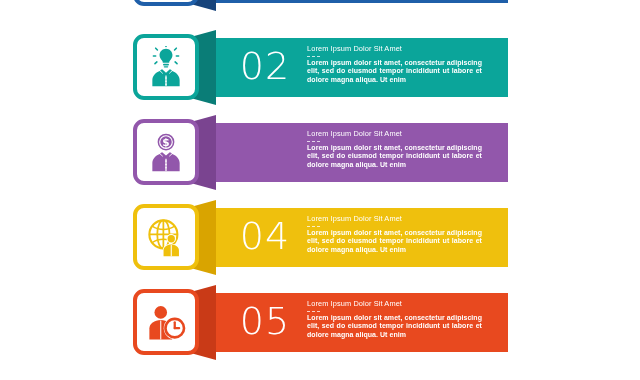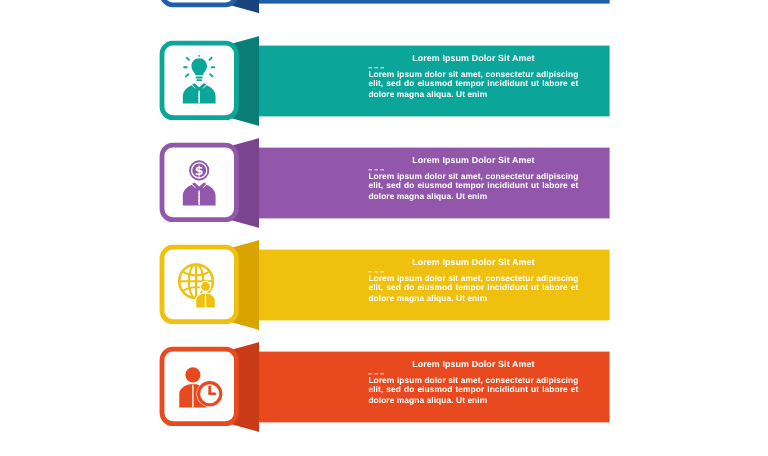--- a/index.html
+++ b/index.html
@@ -86,25 +86,24 @@
   
   .copy {
     position: absolute;
     left: 307px;
     top: 14px;
     width: 175px;
     color: #ffffff;
   }
   .copy-title {
     font-size: 7.4px;
-    font-weight: bold;
+    font-weight: normal;
     line-height: 10px;
     letter-spacing: 0.1px;
     white-space: nowrap;
-    text-align: center;
   }
   .dots {
     display: flex;
     gap: 2px;
     margin: 1.5px 0 1.5px 0;
   }
   .dots i {
     display: block;
     width: 3px;
     height: 1.5px;
@@ -157,20 +156,21 @@
           <line x1="34.4" y1="18.2" x2="36.6" y2="20.2"></line>
         </g>
         <path d="M19.6 26.6l4.4 4 4.4-4 2.4 1.2-3.4 3.6 1.8 2.2-5.2 4.4-5.2-4.4 1.8-2.2-3.4-3.6z" fill="currentColor"></path>
         <path d="M16.8 28.6C11.8 30.6 8.4 34.5 8.4 39v7h31.2v-7c0-4.5-3.4-8.4-8.4-10.4l-7.2 6.6z" fill="currentColor"></path>
         <path d="M23.3 33.8h1.4v12h-1.4z" fill="#ffffff"></path>
         <circle cx="24" cy="36.6" r="0.9" fill="#ffffff"></circle>
         <circle cx="24" cy="40.2" r="0.9" fill="#ffffff"></circle>
         <circle cx="24" cy="43.8" r="0.9" fill="#ffffff"></circle>
       </svg>
     </div>
+    <div class="step-number">02</div>
     <div class="copy">
       <div class="copy-title">Lorem Ipsum Dolor Sit Amet</div>
       <div class="dots">
           <i></i>
           <i></i>
           <i></i>
         </div>
       <div class="copy-body">Lorem ipsum dolor sit amet, consectetur adipiscing elit, sed do eiusmod tempor incididunt ut labore et dolore magna aliqua. Ut enim</div>
     </div>
   </div>
@@ -213,20 +213,21 @@
         <path d="M8.2 11.6c3.6 2.4 8 3.8 12.8 3.8s9.2-1.4 12.8-3.8" fill="none" stroke="currentColor" stroke-width="1.8"></path>
         <path d="M8.2 30.4c3.6-2.4 8-3.8 12.8-3.8s9.2 1.4 12.8 3.8" fill="none" stroke="currentColor" stroke-width="1.8"></path>
         <line x1="21" y1="5" x2="21" y2="37" stroke="currentColor" stroke-width="2"></line>
         <circle cx="30" cy="26" r="5.4" fill="#ffffff"></circle>
         <circle cx="30" cy="26" r="4.2" fill="currentColor"></circle>
         <path d="M30 31.8c-5.4 0-9.6 3.2-9.6 7.2V46h19.2v-7c0-4-4.2-7.2-9.6-7.2z" fill="#ffffff"></path>
         <path d="M30 32.6c-4.9 0-8.8 2.9-8.8 6.6V46h17.6v-6.8c0-3.7-3.9-6.6-8.8-6.6z" fill="currentColor"></path>
         <path d="M29.4 33.2h1.2V46h-1.2z" fill="#ffffff"></path>
       </svg>
     </div>
+    <div class="step-number">04</div>
     <div class="copy">
       <div class="copy-title">Lorem Ipsum Dolor Sit Amet</div>
       <div class="dots">
           <i></i>
           <i></i>
           <i></i>
         </div>
       <div class="copy-body">Lorem ipsum dolor sit amet, consectetur adipiscing elit, sed do eiusmod tempor incididunt ut labore et dolore magna aliqua. Ut enim</div>
     </div>
   </div>
@@ -238,20 +239,21 @@
       <svg width="42" height="42" viewBox="0 0 48 48">
         <circle cx="18" cy="13" r="7.2" fill="currentColor"></circle>
         <path d="M18 21.6c-7.2 0-13 4.2-13 9.6V44h26V31.2c0-5.4-5.8-9.6-13-9.6z" fill="currentColor"></path>
         <path d="M17.4 22.2h1.2V44h-1.2z" fill="#ffffff"></path>
         <circle cx="34" cy="31" r="12.6" fill="#ffffff"></circle>
         <circle cx="34" cy="31" r="10.6" fill="none" stroke="currentColor" stroke-width="3"></circle>
         <line x1="34" y1="31" x2="34" y2="24.4" stroke="currentColor" stroke-width="2.6" stroke-linecap="round"></line>
         <line x1="34" y1="31" x2="39" y2="31" stroke="currentColor" stroke-width="2.6" stroke-linecap="round"></line>
       </svg>
     </div>
+    <div class="step-number">05</div>
     <div class="copy">
       <div class="copy-title">Lorem Ipsum Dolor Sit Amet</div>
       <div class="dots">
           <i></i>
           <i></i>
           <i></i>
         </div>
       <div class="copy-body">Lorem ipsum dolor sit amet, consectetur adipiscing elit, sed do eiusmod tempor incididunt ut labore et dolore magna aliqua. Ut enim</div>
     </div>
   </div>

